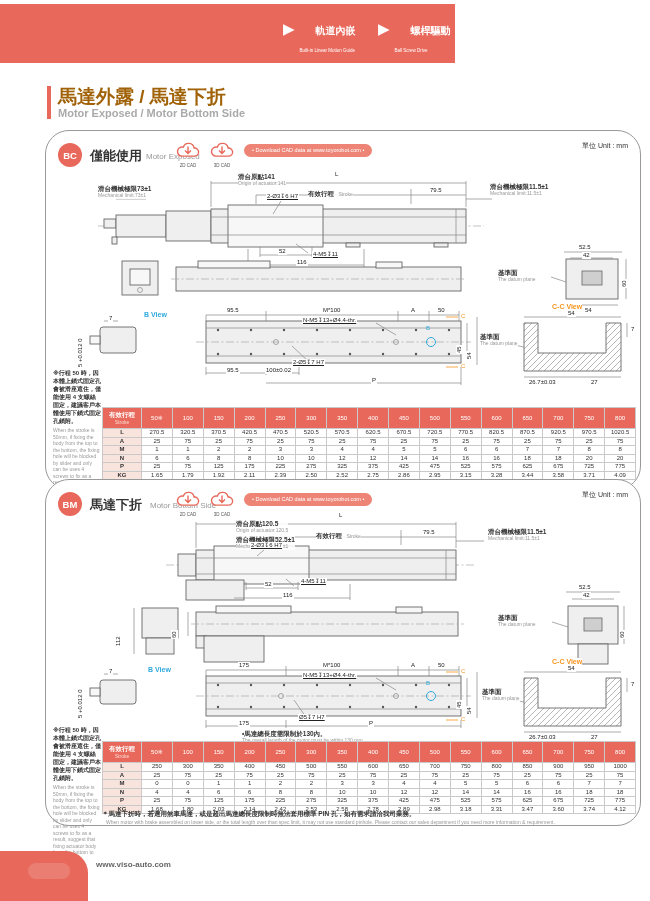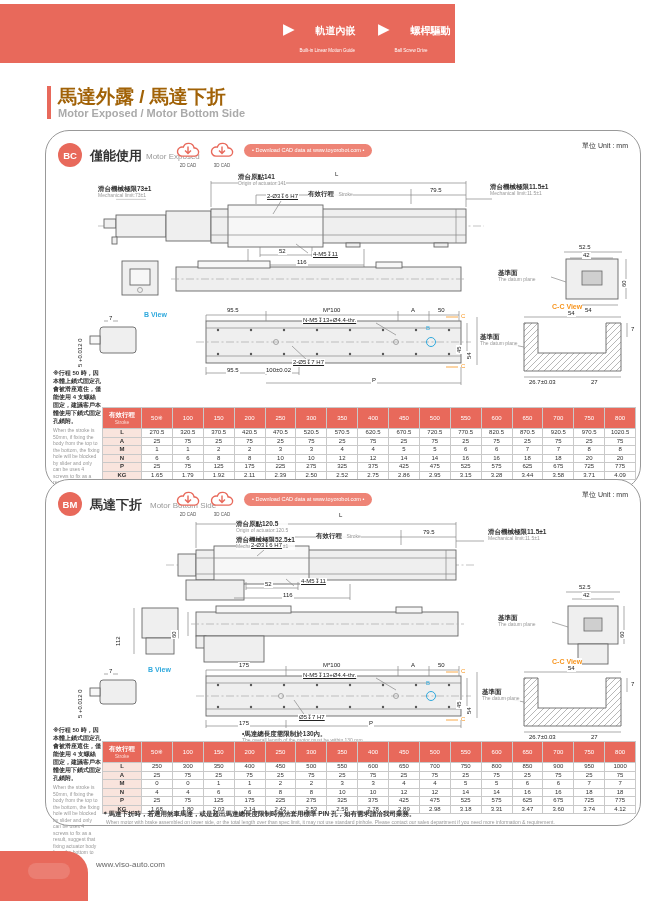--- a/index.html
+++ b/index.html
@@ -51,21 +51,21 @@
   table.spec tr.hd th{background:#e8695b;color:#fff;height:20px;line-height:9px;}
   table.spec th.corner{width:38px;background:#e8695b;}
   table.spec th.corner .zh{font-size:6.5px;font-weight:bold;display:block;line-height:9px;}
   table.spec th.corner .en{font-size:5px;display:block;line-height:7px;color:#fbd9d2;}
   table.spec th.rl{background:#f9e4dd;font-weight:bold;}
   .footnote-zh{position:absolute;left:56px;top:330px;font-size:6.5px;font-weight:bold;color:#333;white-space:nowrap;}
   .footnote-en{position:absolute;left:60px;top:339px;font-size:5px;color:#999;white-space:nowrap;}
   
   .flogo{position:absolute;left:0;bottom:0;width:88px;height:50px;background:#e8695b;border-top-right-radius:22px;}
   .flogo .mark{position:absolute;left:28px;top:12px;width:42px;height:16px;border-radius:8px;background:#fff;opacity:.14;}
-  .furl{position:absolute;left:96px;top:860px;font-size:8px;color:#666;}
+  .furl{position:absolute;left:96px;top:860px;font-size:8px;color:#666;font-weight:bold;}
   svg.draw{position:absolute;left:0;top:0;}
   .cl{stroke:#aaa;stroke-width:.7;stroke-dasharray:8 2.5 2 2.5;fill:none;}
   .dim{stroke:#888;stroke-width:.7;fill:none;}
   .sh{stroke:#666;stroke-width:.9;fill:#efefef;}
   .sh2{stroke:#666;stroke-width:.9;fill:#f7f7f7;}
 </style>
 </head>
 <body>
 
 <div class="page">

